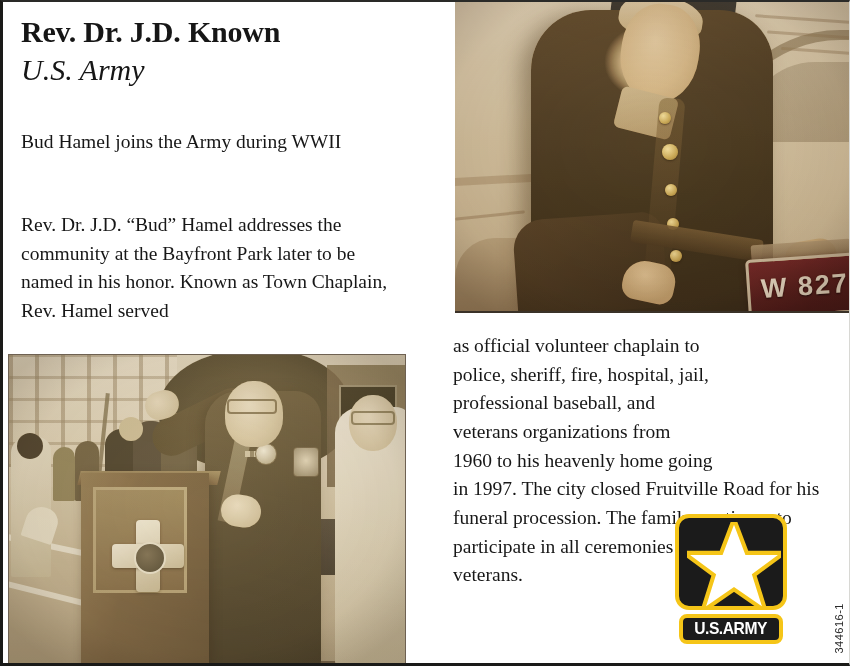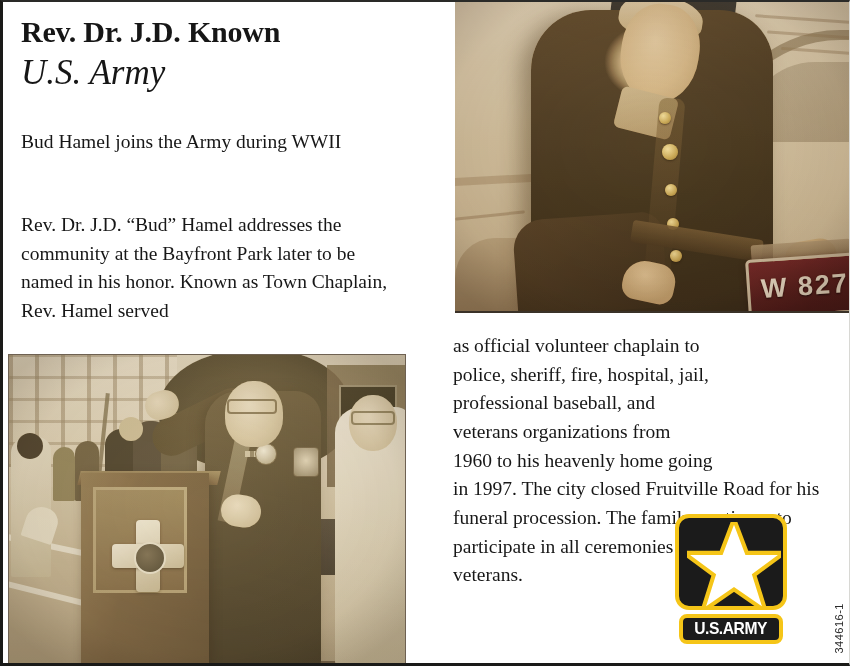--- a/index.html
+++ b/index.html
@@ -31,21 +31,21 @@
     font-weight: bold;
     color: #161616;
     letter-spacing: -0.2px;
     line-height: 1.08;
   }
   #subtitle {
     position: absolute;
     left: 18px;
     top: 52px;
     width: 420px;
-    font-size: 35px;
+    font-size: 30px;
     font-style: italic;
     color: #161616;
     line-height: 1.08;
   }
 
   
   .body-text {
     font-size: 19.5px;
     color: #171717;
     line-height: 1.47;

